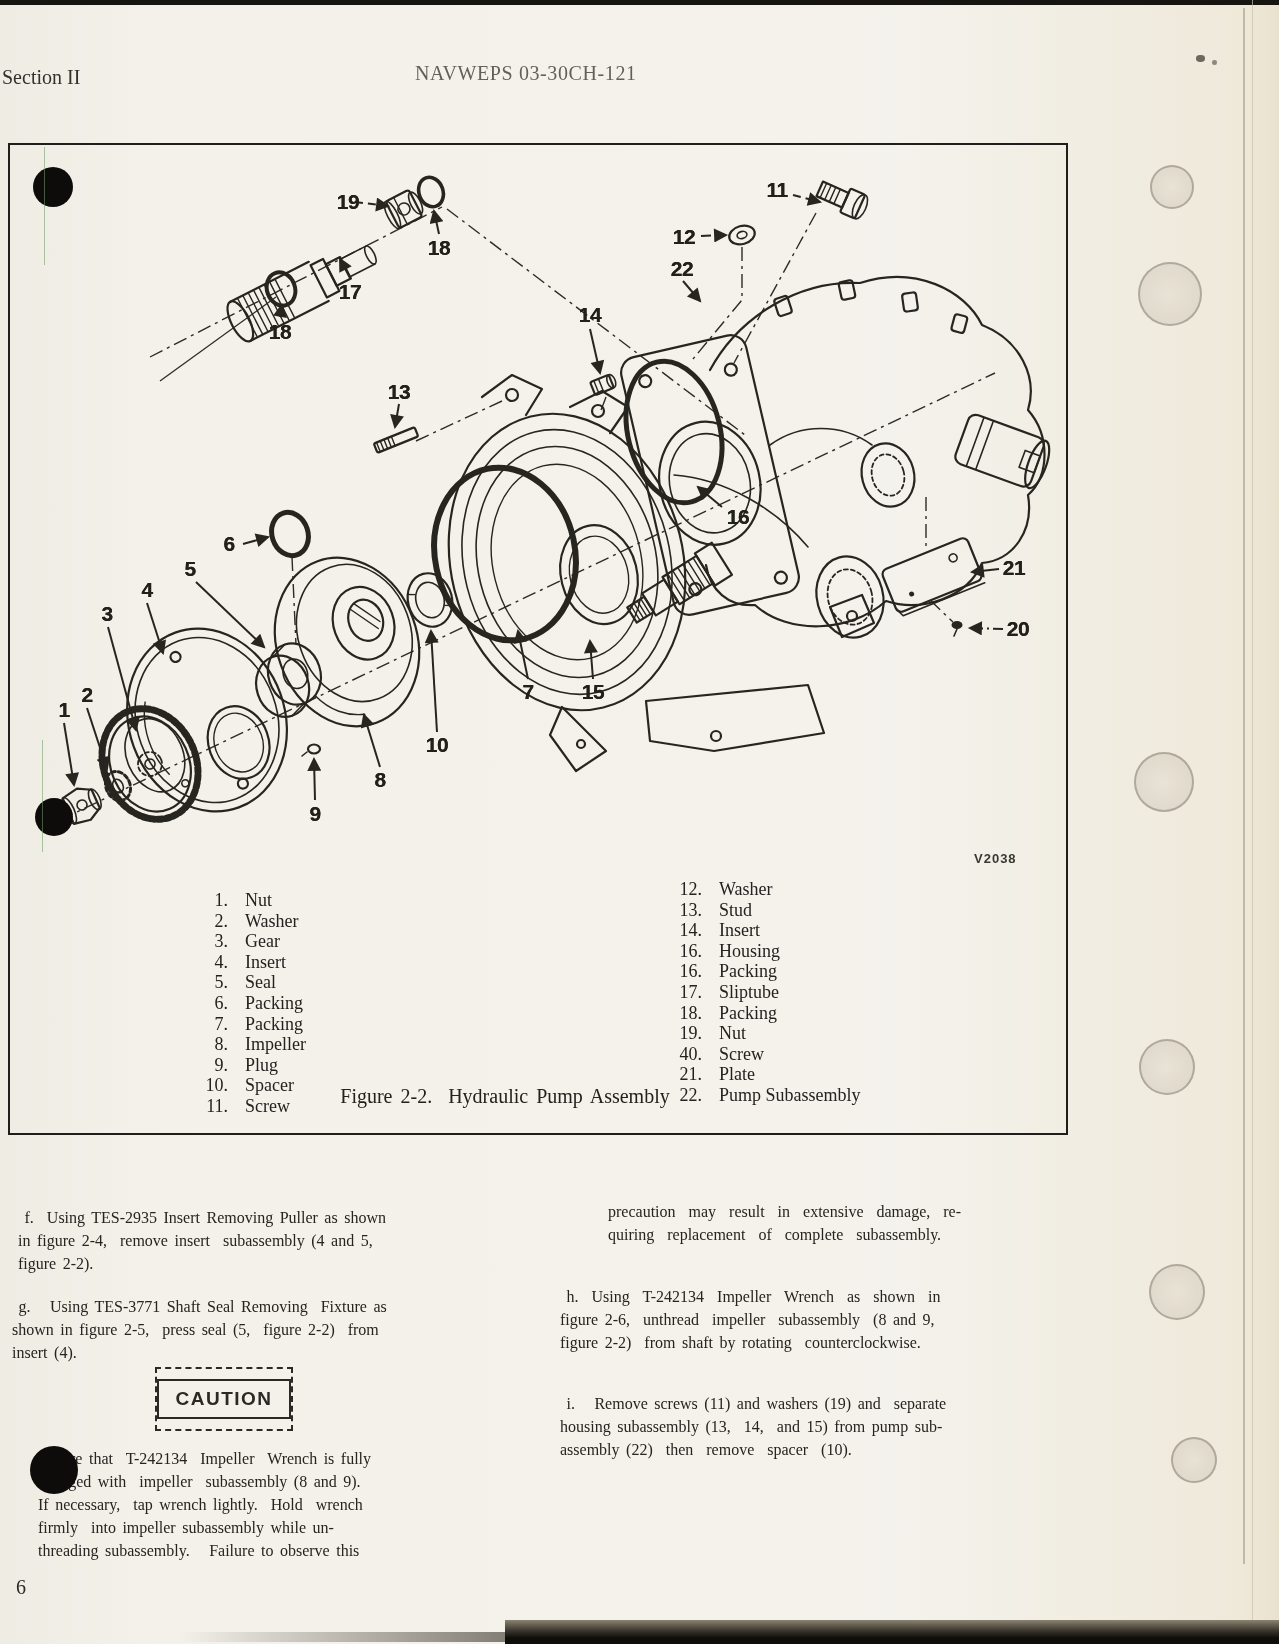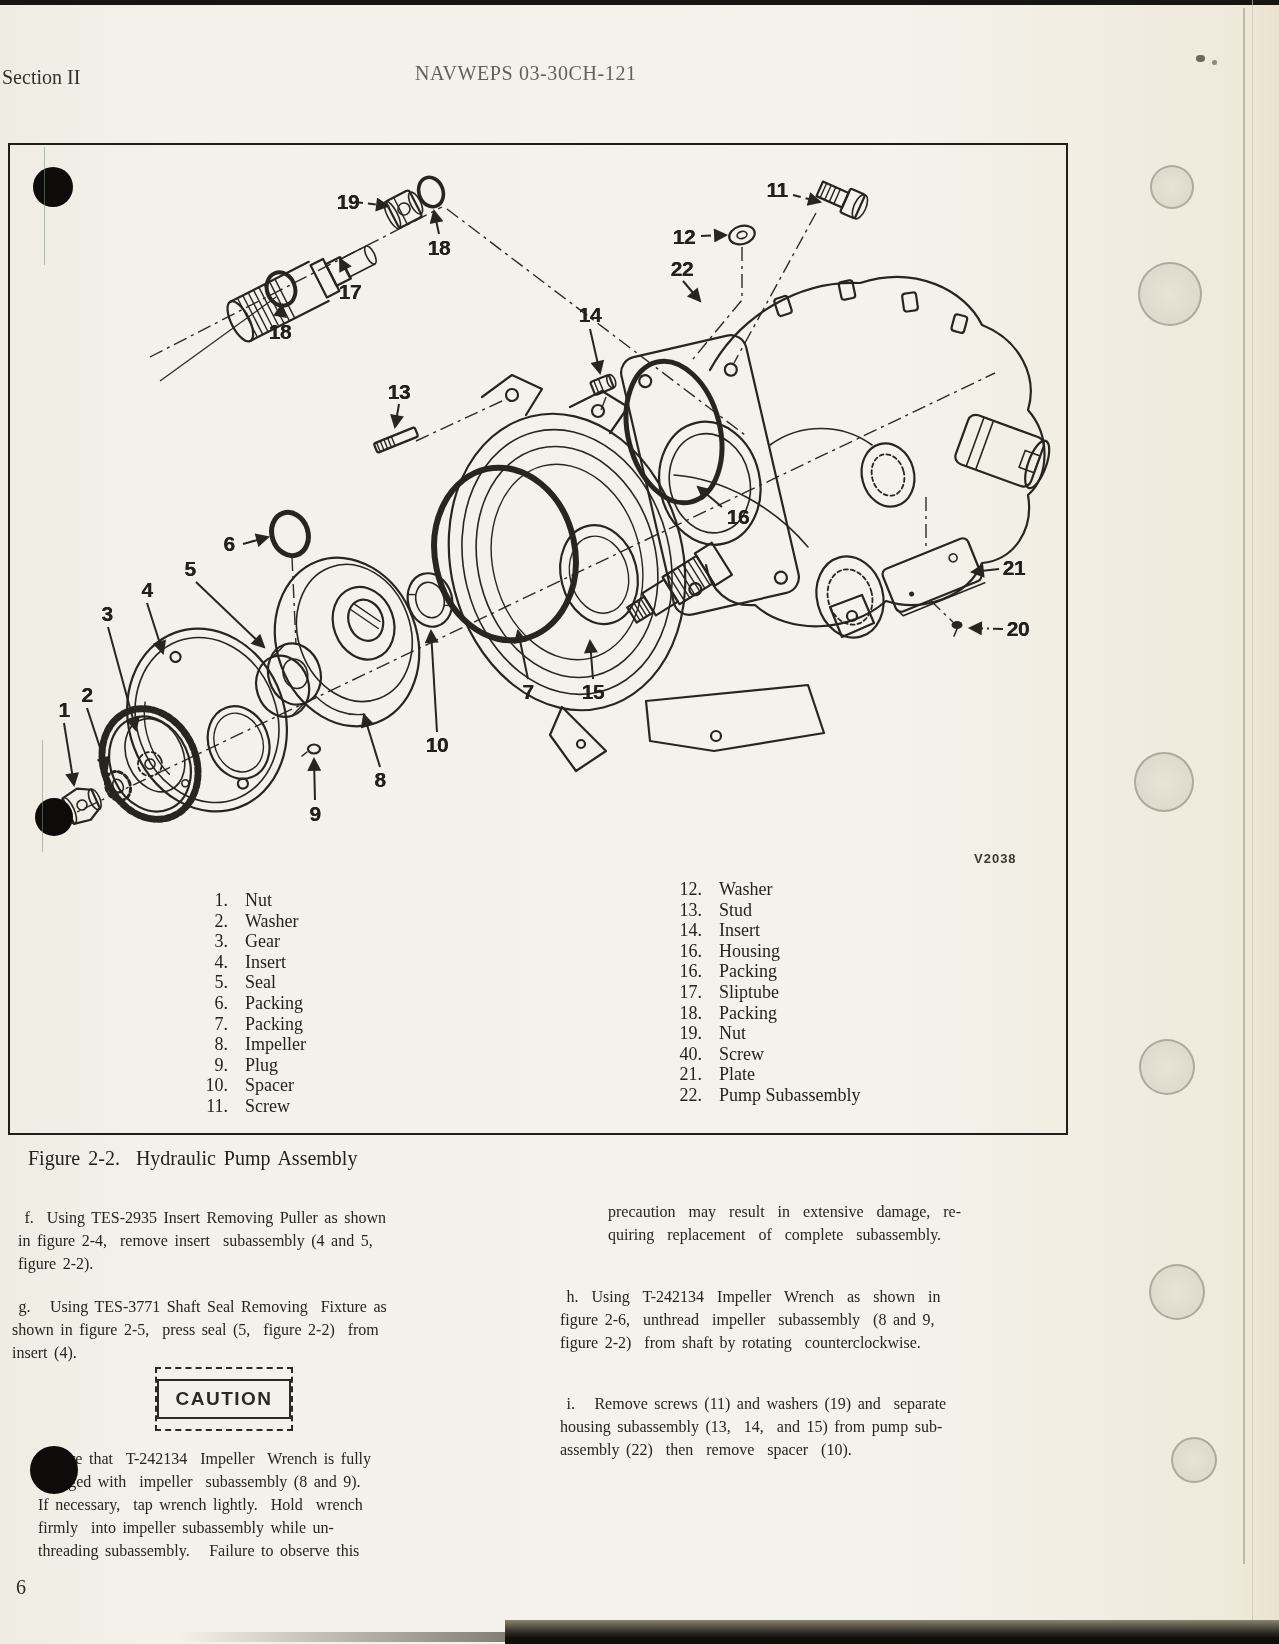--- a/index.html
+++ b/index.html
@@ -31,22 +31,22 @@
     font-family:"Liberation Sans", sans-serif;font-weight:bold;
     font-size:13px;letter-spacing:1px;color:#3b3832;margin-top:9px;
   }
   .parts{position:absolute;font-size:18px;line-height:20.6px;color:#242220;}
   .parts-left{left:174px;top:745px;}
   .parts-right{left:648px;top:734px;}
   .part-row{display:flex;}
   .pnum{display:inline-block;width:44px;text-align:right;}
   .pname{padding-left:17px;}
   .caption{
-    position:absolute;left:0;top:1147px;width:1010px;
-    font-size:20px;white-space:pre;color:#23211d;word-spacing:3px;padding-left:28px;
+    position:absolute;left:0;top:1085px;width:1010px;text-align:center;
+    font-size:20px;white-space:pre;color:#23211d;word-spacing:3px;
   }
   .para{
     position:absolute;font-size:16px;line-height:23px;white-space:pre;
     word-spacing:2.5px;color:#262420;
   }
   .caution-box{
     position:absolute;left:155px;top:1367px;width:134px;height:60px;
     border:2.5px dashed #2b2925;display:flex;align-items:center;justify-content:center;
   }
   .caution-inner{

